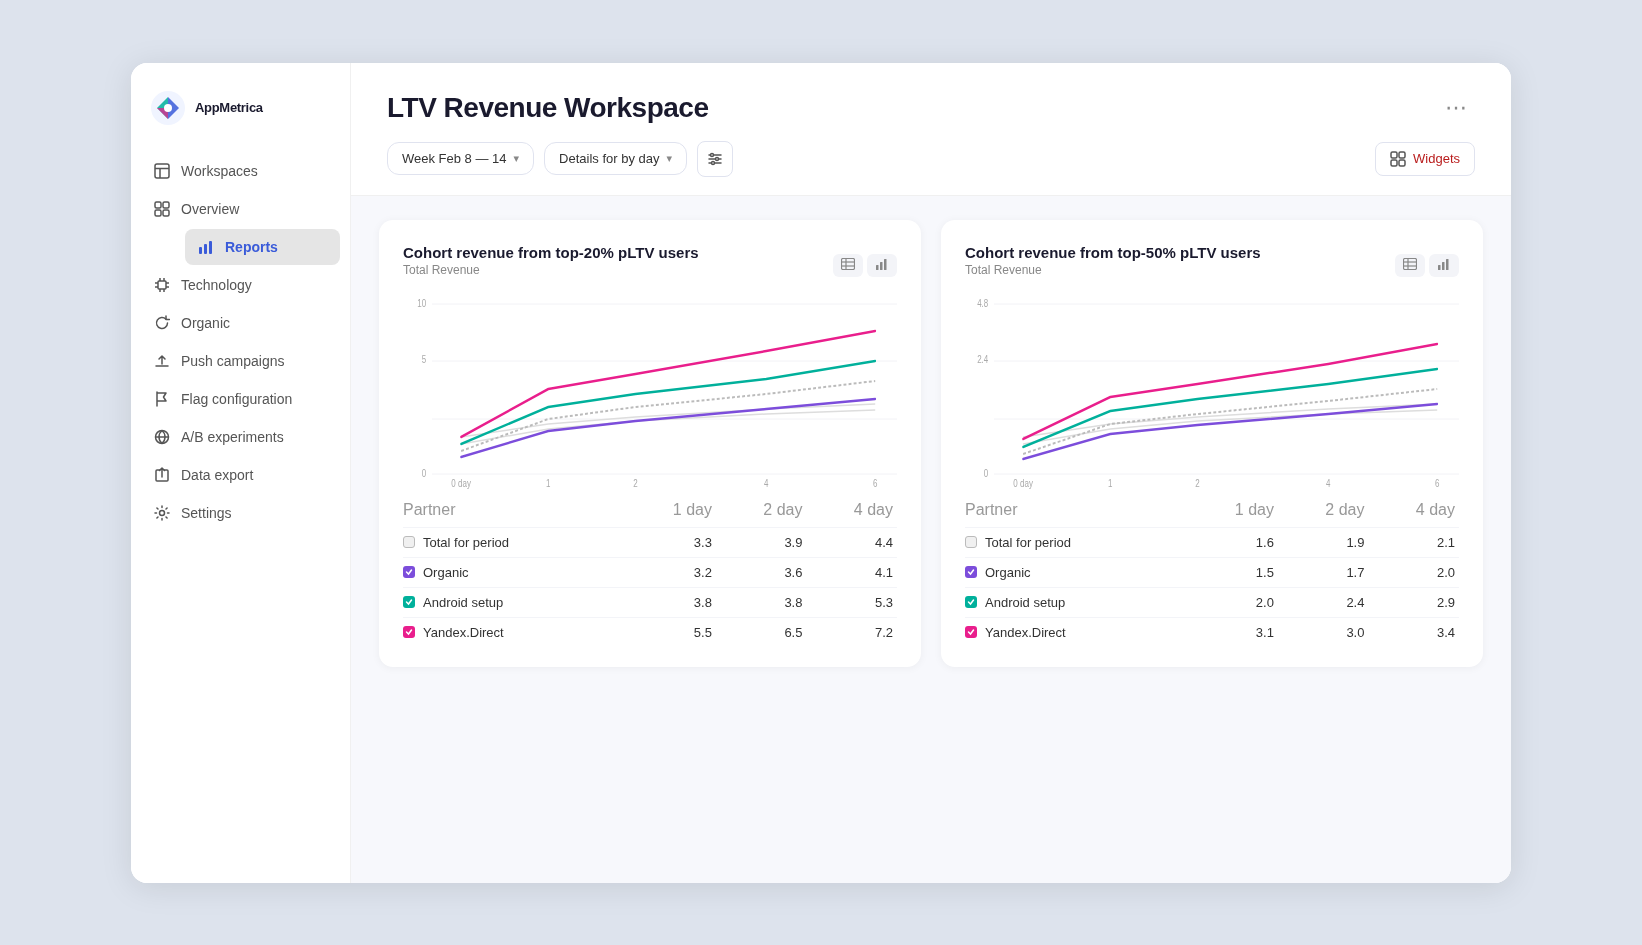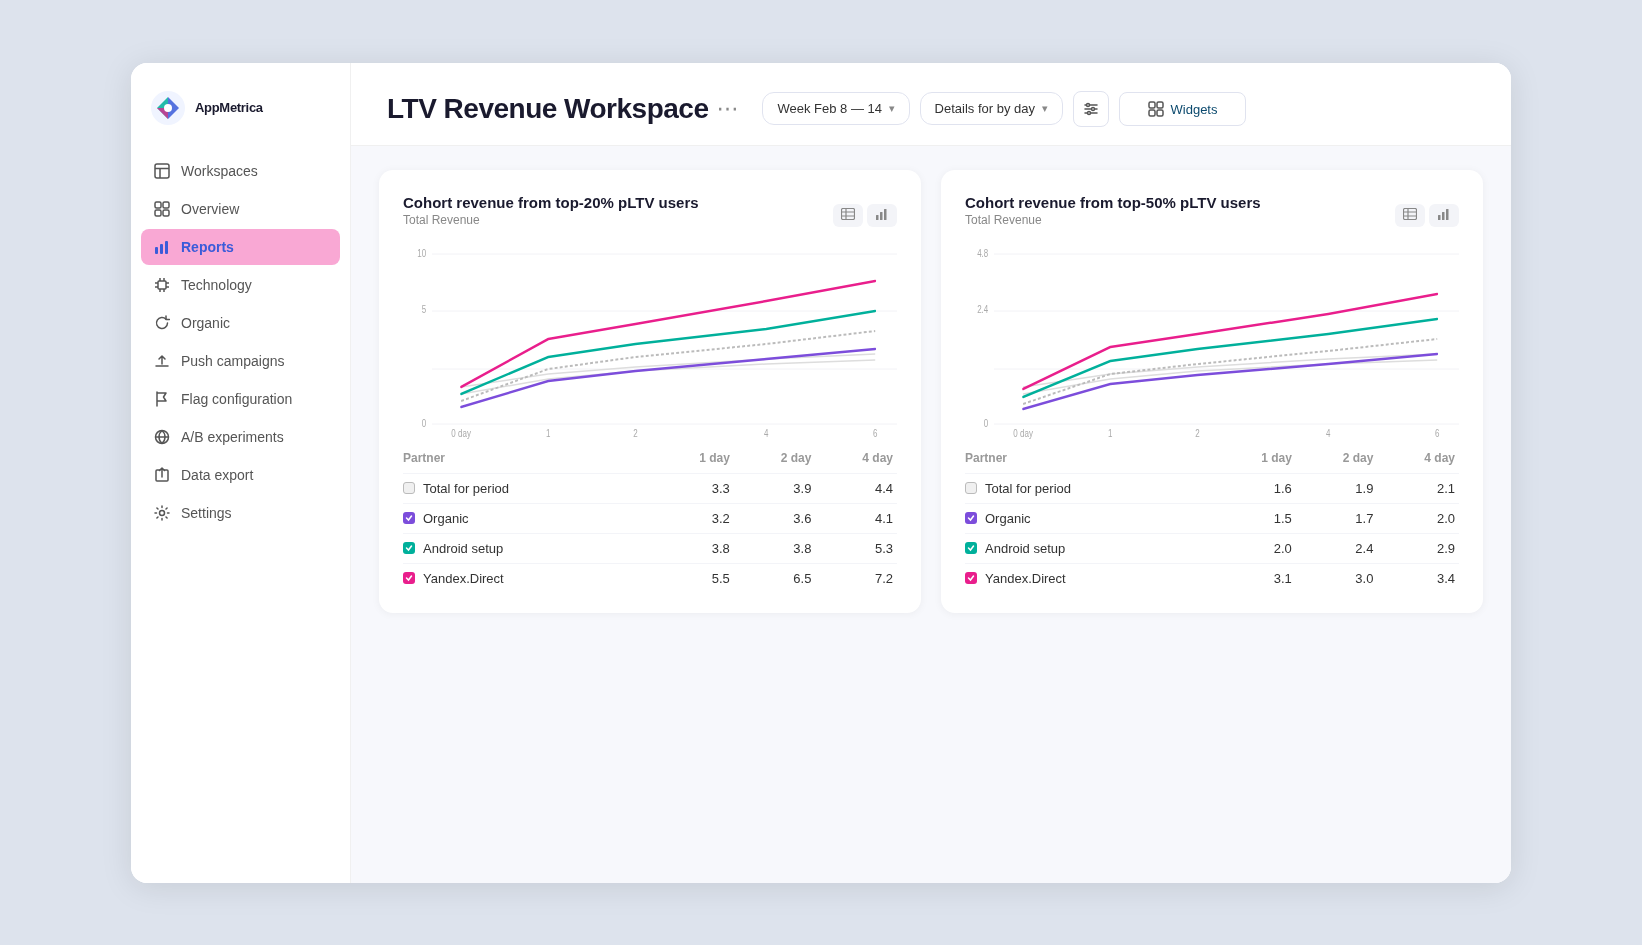--- a/index.html
+++ b/index.html
@@ -58,23 +58,24 @@
       align-items: center;
       gap: 10px;
       padding: 9px 12px;
       border-radius: 8px;
       font-size: 14px;
       color: #555;
       cursor: pointer;
       transition: background 0.15s;
     }
     .nav-item.active {
-      background: #f9a8d4;
+      background: #e5e5e5;
       color: #3a5bd9;
       font-weight: 600;
+      margin-left: 44px;
     }
     .nav-icon {
       width: 18px;
       height: 18px;
       display: flex;
       align-items: center;
       justify-content: center;
       color: inherit;
       flex-shrink: 0;
     }
@@ -84,21 +85,21 @@
       display: flex;
       flex-direction: column;
       background: #f7f8fc;
       overflow-y: auto;
     }
     .main-header {
       background: #fff;
       padding: 28px 36px 18px 36px;
       border-bottom: 1px solid #f0f0f0;
       display: flex;
-      flex-direction: row;
+      flex-direction: column;
       gap: 16px;
     }
     .header-top {
       display: flex;
       align-items: center;
       justify-content: space-between;
     }
     .page-title {
       font-size: 28px;
       font-weight: 700;
@@ -144,28 +145,28 @@
       height: 36px;
       border: 1.5px solid #e0e3ef;
       border-radius: 8px;
       background: #fff;
       cursor: pointer;
       font-size: 16px;
       color: #555;
     }
     .widgets-btn {
       display: flex;
-      align-items: flex-end;
+      align-items: center;
       gap: 7px;
-      padding: 8px 28px;
+      padding: 8px 14px;
       border: 1.5px solid #e0e3ef;
       border-radius: 8px;
       background: #fff;
       font-size: 13px;
-      color: #0c4a6e;
+      color: #b91c1c;
       cursor: pointer;
       font-weight: 500;
       margin-left: auto;
     }
     
     .charts-area {
       display: flex;
       gap: 20px;
       padding: 24px 28px;
       flex-wrap: wrap;
@@ -215,23 +216,23 @@
     
     .chart-table {
       width: 100%;
       border-collapse: collapse;
       font-size: 13px;
       margin-top: 8px;
     }
     .chart-table th {
       text-align: left;
       color: #999;
-      font-weight: 700;
+      font-weight: 400;
       padding: 4px 0 8px 0;
-      font-size: 12px;
+      font-size: 16px;
     }
     .chart-table th.num {
       text-align: right;
       padding-right: 4px;
     }
     .chart-table td {
       padding: 7px 0;
       border-top: 1px solid #f3f4f8;
       color: #333;
     }

